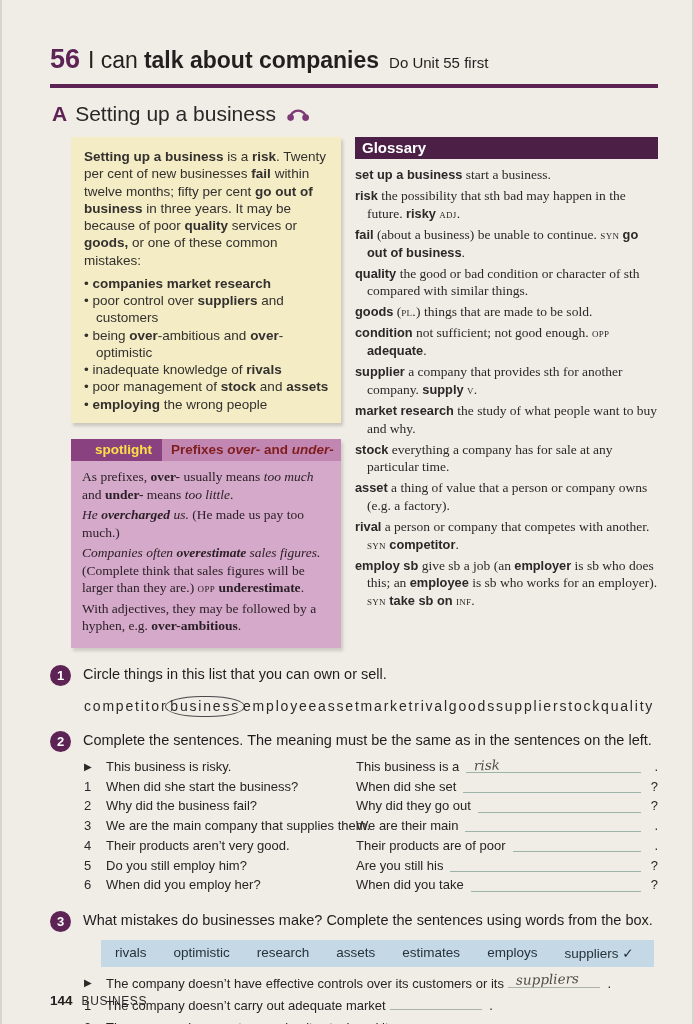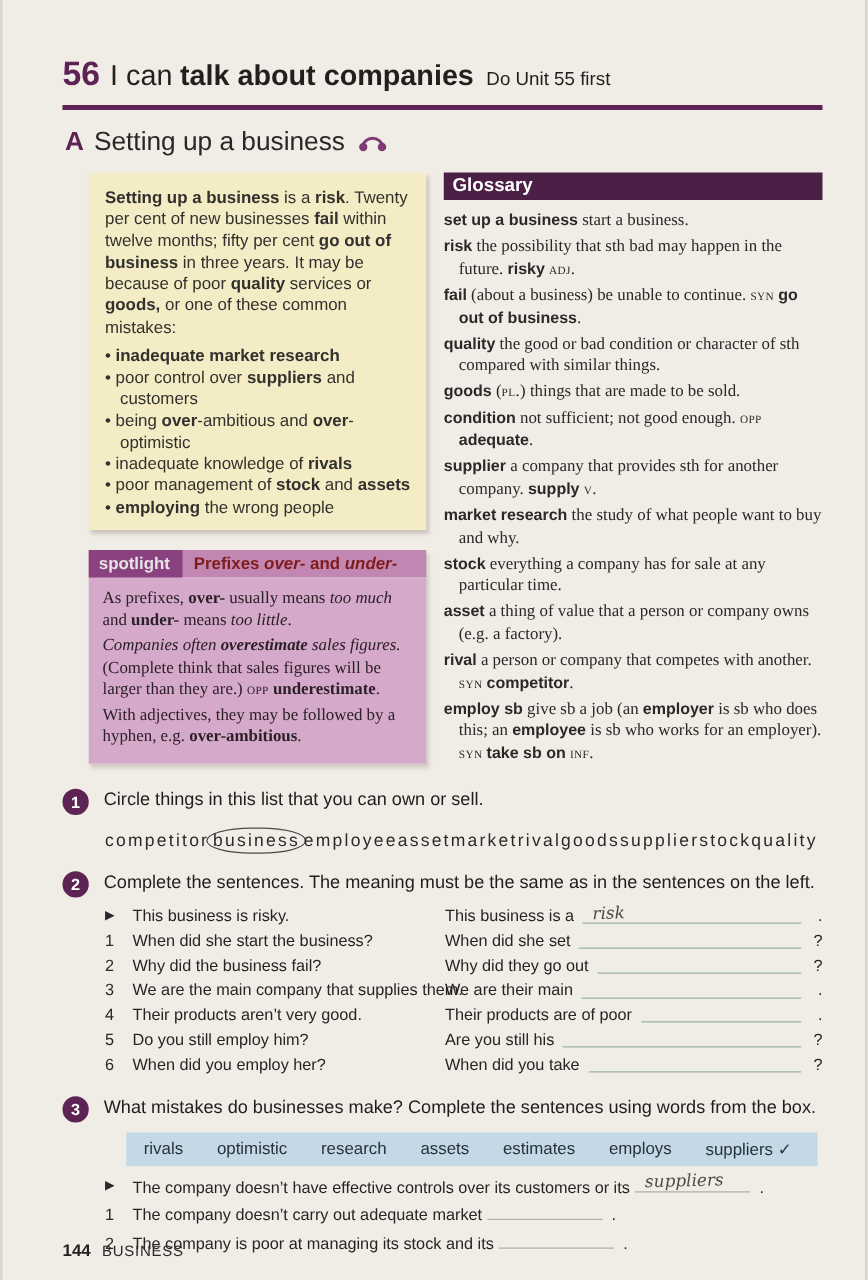--- a/index.html
+++ b/index.html
@@ -40,21 +40,21 @@
   .bullets{list-style:none;}
   .bullets li{padding-left:12px;text-indent:-12px;}
   .bullets li::before{content:"• ";}
   .b{font-weight:bold;}
   .i{font-style:italic;}
   .bi{font-weight:bold;font-style:italic;}
   .sc{font-variant:small-caps;letter-spacing:.3px;}
   
   .spotlight{margin:16px 0 0 21px;box-shadow:2px 3px 3px rgba(90,85,70,.22);}
   .spot-bar{background:var(--spot-strip);display:flex;align-items:center;gap:9px;}
-  .spot-tab{background:var(--spot-tab);color:#e5e5e5;font-weight:bold;font-size:13.5px;padding:3px 10px 4px 8px;}
+  .spot-tab{background:var(--spot-tab);color:#fde047;font-weight:bold;font-size:13.5px;padding:3px 10px 4px 24px;}
   .spot-title{font-size:13.5px;color:#7f1d1d;text-align:center;}
   .spot-body{background:var(--spot-body);padding:7px 10px 10px 11px;
     font-family:"Liberation Serif",serif;font-size:13.5px;line-height:1.3;color:#2c2028;}
   .spot-body p{margin-bottom:3px;}
   
   .glossary-bar{background:var(--glossary-bar);color:#fff;font-weight:bold;font-size:15px;padding:2px 8px 3px 7px;margin-bottom:7px;}
   .glossary{font-family:"Liberation Serif",serif;font-size:13.5px;line-height:1.3;color:#2c2828;}
   .g-entry{padding-left:12px;text-indent:-12px;margin-bottom:3.5px;}
   .g-entry .b{font-family:"Liberation Sans",sans-serif;font-size:12.8px;}
   
@@ -115,36 +115,37 @@
       </svg>
     </span>
   </div>
 
   <div class="cols">
     <div class="col-left">
 
       <div class="reading-box">
         <div class="para"><span class="b">Setting up a business</span><span> is a </span><span class="b">risk</span><span>. Twenty per cent of new businesses </span><span class="b">fail</span><span> within twelve months; fifty per cent </span><span class="b">go out of business</span><span> in three years. It may be because of poor </span><span class="b">quality</span><span> services or </span><span class="b">goods,</span><span> or one of these common mistakes:</span></div>
         <ul class="bullets">
-          <li><span class="b">inadequate market research</span></li>
+          <li><span class="b">companies market research</span></li>
           <li><span>poor control over </span><span class="b">suppliers</span><span> and customers</span></li>
           <li><span>being </span><span class="b">over</span><span>-ambitious and </span><span class="b">over</span><span>-optimistic</span></li>
           <li><span>inadequate knowledge of </span><span class="b">rivals</span></li>
           <li><span>poor management of </span><span class="b">stock</span><span> and </span><span class="b">assets</span></li>
           <li><span class="b">employing</span><span> the wrong people</span></li>
         </ul>
       </div>
 
       <div class="spotlight">
         <div class="spot-bar">
           <span class="spot-tab">spotlight</span>
           <span class="spot-title"><span class="b">Prefixes </span><span class="bi">over-</span><span class="b"> and </span><span class="bi">under-</span></span>
         </div>
         <div class="spot-body">
           <p><span>As prefixes, </span><span class="b">over-</span><span> usually means </span><span class="i">too much</span><span> and </span><span class="b">under-</span><span> means </span><span class="i">too little</span><span>.</span></p>
+          <p><span class="i">He </span><span class="bi">overcharged</span><span class="i"> us.</span><span> (He made us pay too much.)</span></p>
           <p><span class="i">Companies often </span><span class="bi">overestimate</span><span class="i"> sales figures.</span><span> (Complete think that sales figures will be larger than they are.) </span><span class="sc">opp</span><span> </span><span class="b">underestimate</span><span>.</span></p>
           <p><span>With adjectives, they may be followed by a hyphen, e.g. </span><span class="b">over-ambitious</span><span>.</span></p>
         </div>
       </div>
     </div>
 
     <div class="col-right">
       <div class="glossary-bar">Glossary</div>
       <div class="glossary">
         <div class="g-entry"><span class="b">set up a business</span><span> start a business.</span></div>

